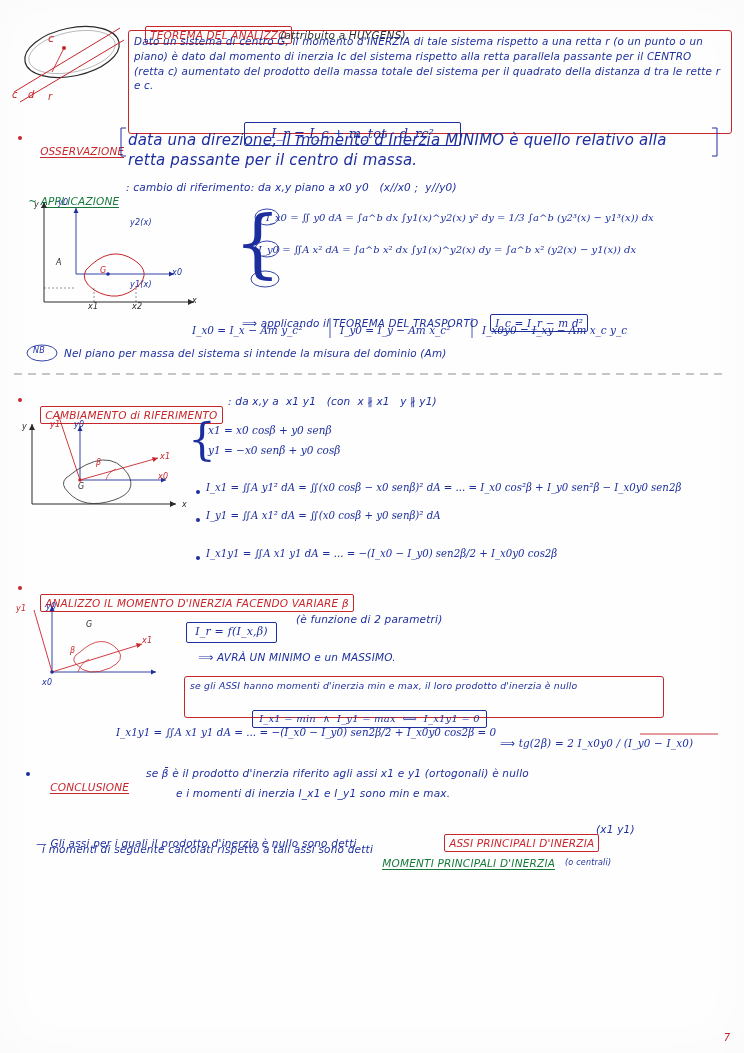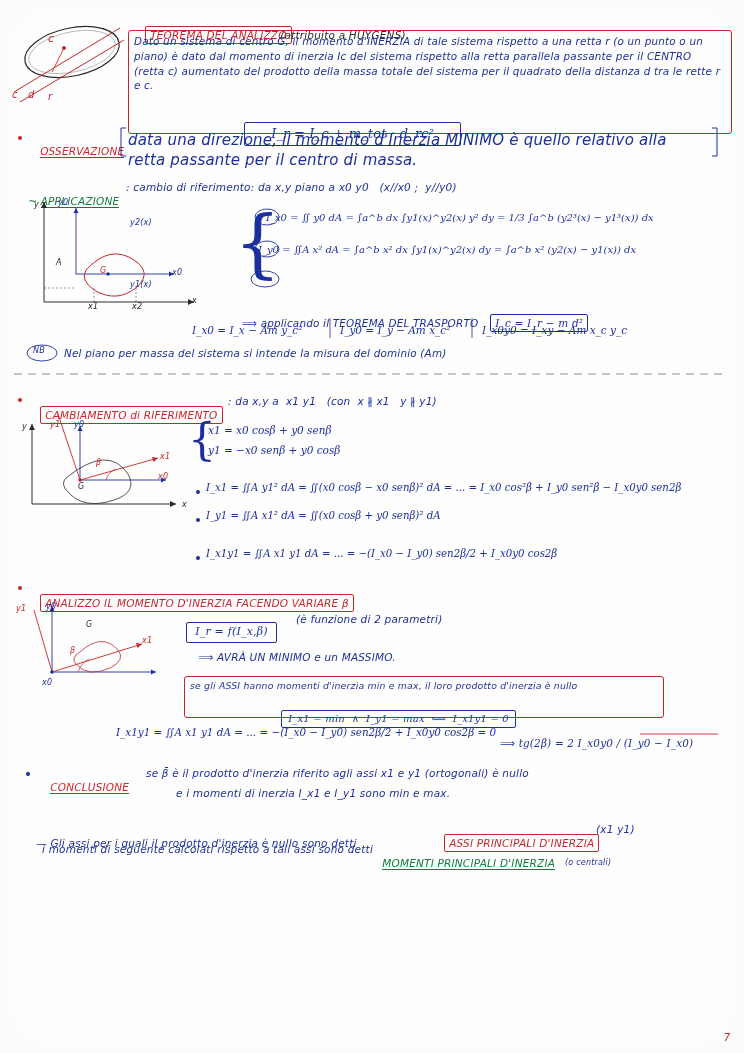--- a/index.html
+++ b/index.html
@@ -265,21 +265,21 @@
     <span class="boxb" style="font-family:'DejaVu Serif',serif;font-size:11px;padding:2px 8px;">I_r = f(I_x,β)</span>
   </div>
   <div class="hw blue" style="left:296px;top:612px;">(è funzione di 2 parametri)</div>
   <div class="hw blue" style="left:184px;top:636px;">
     ⟹ <span>AVRÀ UN MINIMO e un MASSIMO.</span>
   </div>
 
   <div class="bigbox" style="left:184px;top:676px;width:478px;height:40px;"></div>
   <div class="hw blue tiny" style="left:190px;top:680px;width:468px;font-size:9.3px;">se gli ASSI hanno momenti d'inerzia min e max, il loro prodotto d'inerzia è nullo</div>
   <div class="hw blue" style="left:238px;top:696px;">
-    <span class="boxb" style="font-family:'DejaVu Serif',serif;font-size:10px;padding:1px 6px;margin-left:29px;">I_x1 = min  ∧  I_y1 = max  ⟺  I_x1y1 = 0</span>
+    <span class="boxb" style="font-family:'DejaVu Serif',serif;font-size:10px;padding:1px 6px;">I_x1 = min  ∧  I_y1 = max  ⟺  I_x1y1 = 0</span>
   </div>
 
   <div class="eq" style="left:116px;top:726px;font-size:10.4px;">I_x1y1 = ∬A x1 y1 dA = ... = −(I_x0 − I_y0) sen2β/2 + I_x0y0 cos2β = 0</div>
   <div class="hw blue" style="left:486px;top:722px;font-size:10.4px;">
     ⟹ <span style="font-family:'DejaVu Serif',serif;">tg(2β) = 2 I_x0y0 / (I_y0 − I_x0)</span>
   </div>
   <svg style="left:640px;top:732px;width:84px;height:4px;">
     <line x1="0" y1="2" x2="78" y2="2" stroke="#c8262b" stroke-width="0.9"></line>
   </svg>
 

